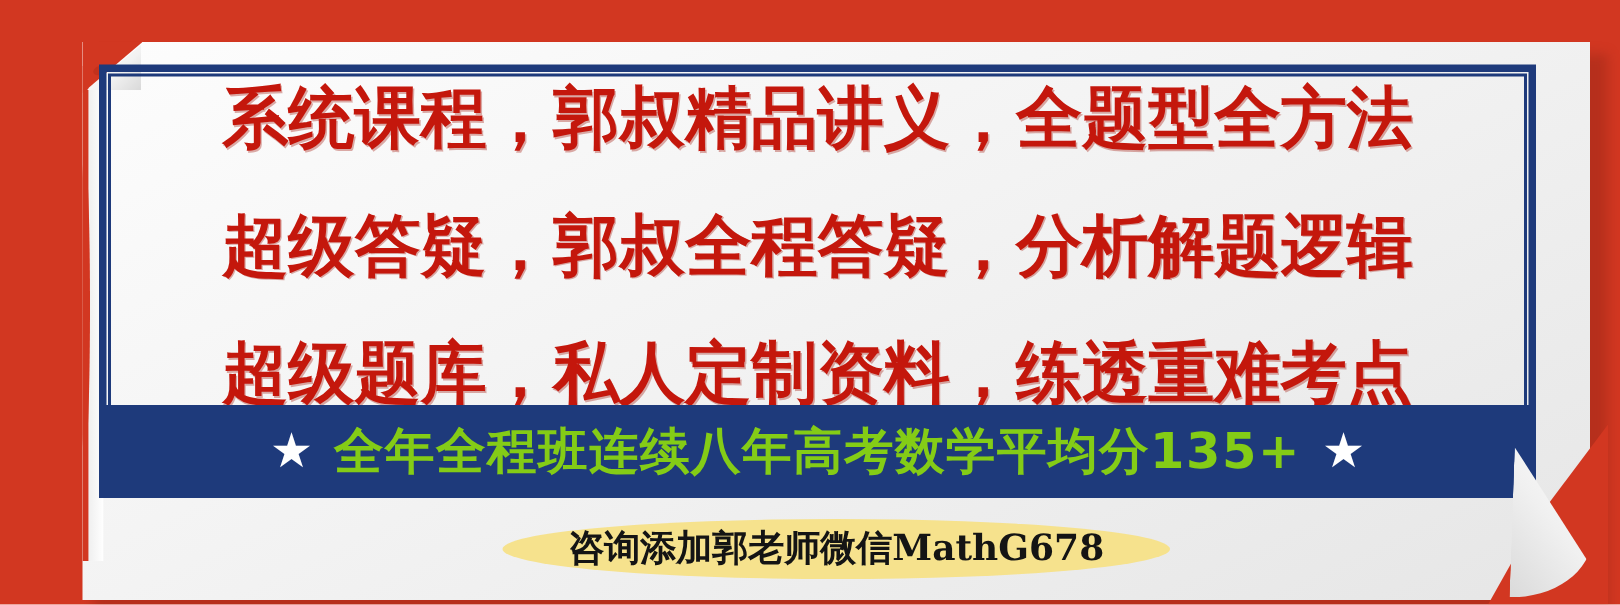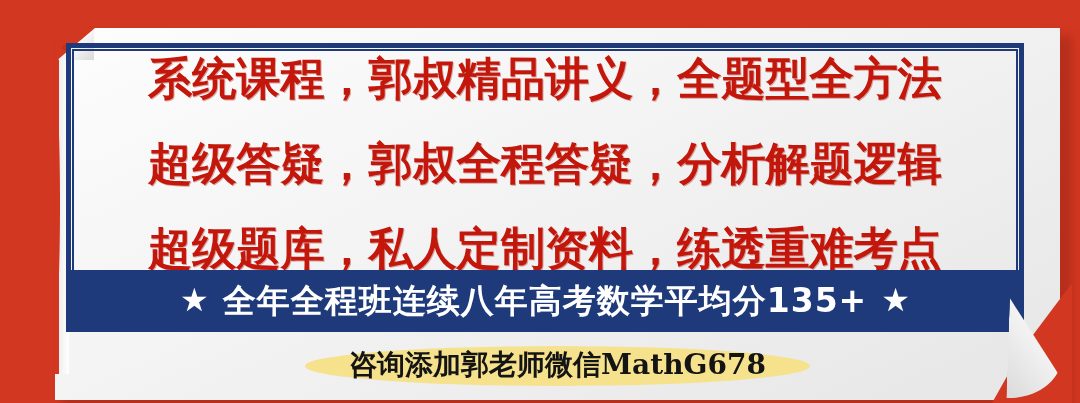--- a/index.html
+++ b/index.html
@@ -172,21 +172,21 @@
     gap: 14px;
     box-sizing: border-box;
   }
   .banner-star {
     color: #ffffff;
     font-size: 32px;
     line-height: 1;
     margin-top: -2px;
   }
   .banner-text {
-    color: #ffffff;
+    color: #84cc16;
     font-family: "DejaVu Sans", "Liberation Sans", sans-serif;
     font-weight: bold;
     font-size: 33px;
     letter-spacing: 1px;
     white-space: nowrap;
   }
 
   
   .footer-wrap {
     position: absolute;
@@ -207,21 +207,21 @@
     background: #f6e28d;
     border-radius: 50% / 50%;
     height: 40px;
     box-sizing: border-box;
   }
   .footer-text {
     position: relative;
     color: #141414;
     font-family: "DejaVu Serif", "Liberation Serif", serif;
     font-weight: bold;
-    font-size: 28px;
+    font-size: 24px;
     white-space: nowrap;
     letter-spacing: 0px;
   }
 </style>
 </head>
 <body>
 
 <div id="poster">
 
   <div class="paper-shadow"></div>

